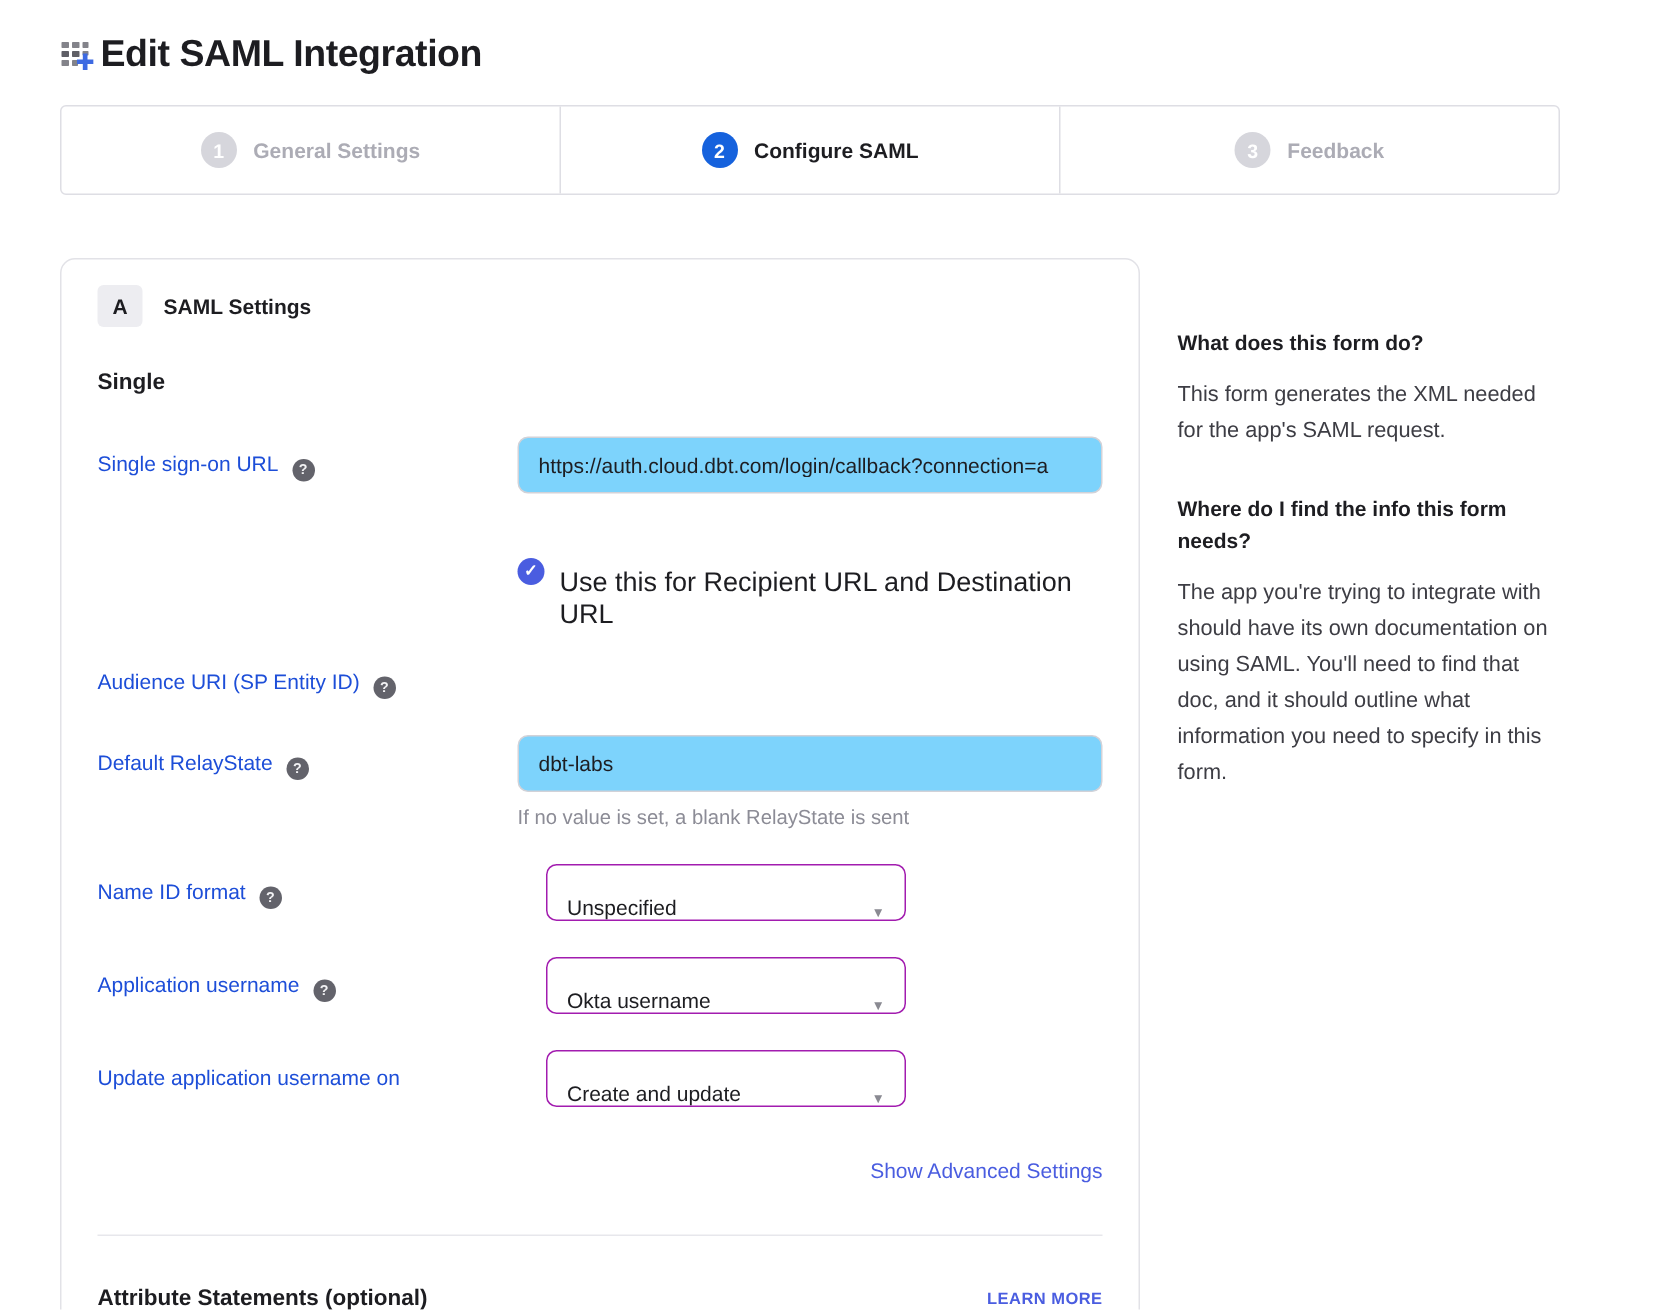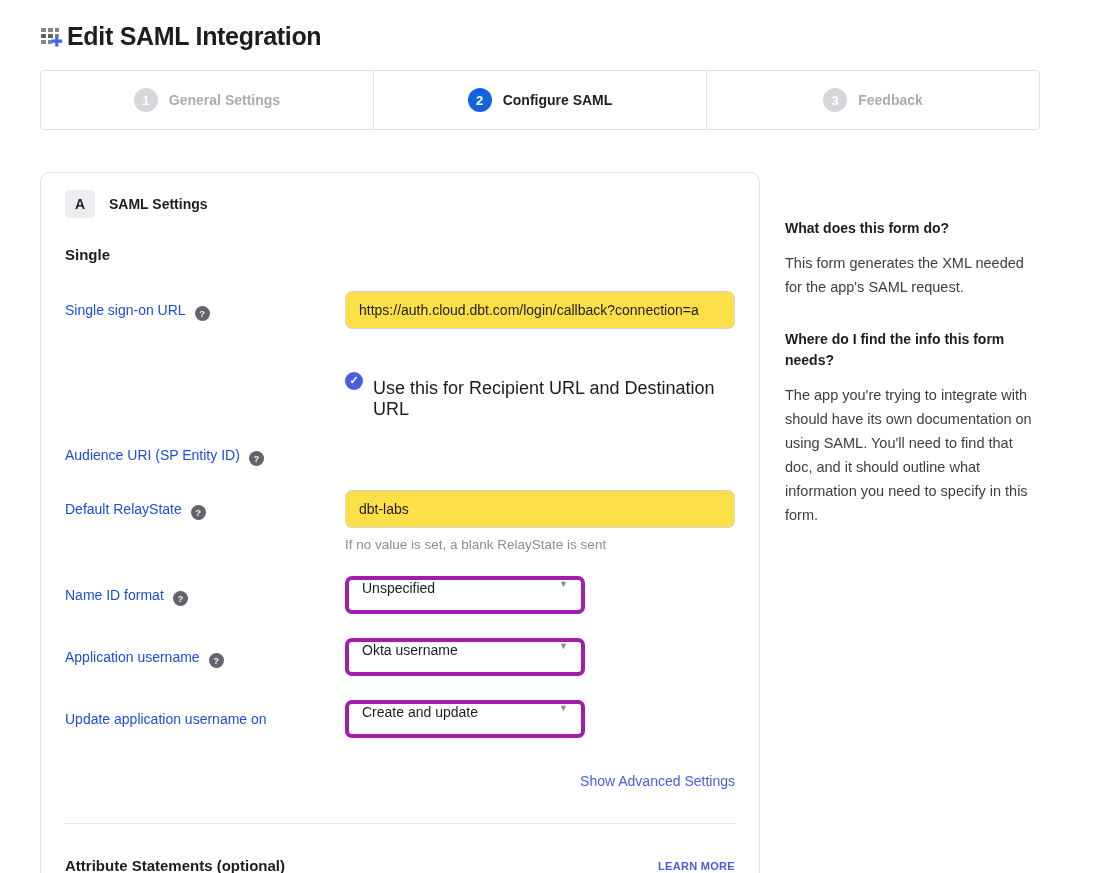--- a/index.html
+++ b/index.html
@@ -63,38 +63,38 @@
     width: 15px; height: 15px; border-radius: 50%;
     background: #63636b; color: #f2f2f4; font-size: 9.5px; font-weight: 700;
     margin-left: 9px; vertical-align: -2px; cursor: pointer;
   }
   .field-cell { flex: 1; }
   .text-input {
     width: 390px; height: 38px;
     border: 1px solid #d2d2d8; border-radius: 7px;
     padding: 0 13px; font-size: 14px; color: #1d1d21;
     font-family: "Liberation Sans", sans-serif;
-    background: #fde047; outline: none;
+    background: #7dd3fc; outline: none;
   }
   .checkbox-row { display: flex; align-items: center; margin-top: 12px; }
   .round-checkbox {
     width: 18px; height: 18px; border-radius: 50%;
     background: #4a5de0; color: #fff; font-size: 11px; font-weight: 700;
     display: flex; align-items: center; justify-content: center;
     cursor: pointer; flex: 0 0 auto;
   }
   .checkbox-label { font-size: 18px; margin-left: 10px; margin-top: 37px; }
   .field-hint { margin-top: 9px; font-size: 13.5px; color: #8c8c96; }
 
   .select-box {
     width: 240px; height: 38px;
-    border: 4px solid #a21caf; border-radius: 7px;
+    border: 1px solid #a21caf; border-radius: 7px;
     padding: 0 13px; background: #fff;
-    display: flex; align-items: flex-start; justify-content: space-between;
-    font-size: 14px; cursor: pointer;
+    display: flex; align-items: flex-end; justify-content: space-between;
+    font-size: 14px; cursor: pointer; margin-left: 19px;
   }
   .caret-icon { color: #8a8a92; font-size: 9px; line-height: 1; }
 
   .advanced-row { text-align: right; margin-top: 34px; }
   .link { color: #4a5de0; font-size: 14px; text-decoration: none; cursor: pointer; }
 
   .divider { border: none; border-top: 1px solid #e7e7ec; margin-top: 33px; }
 
   .attr-head-row {
     display: flex; align-items: center; justify-content: space-between;

